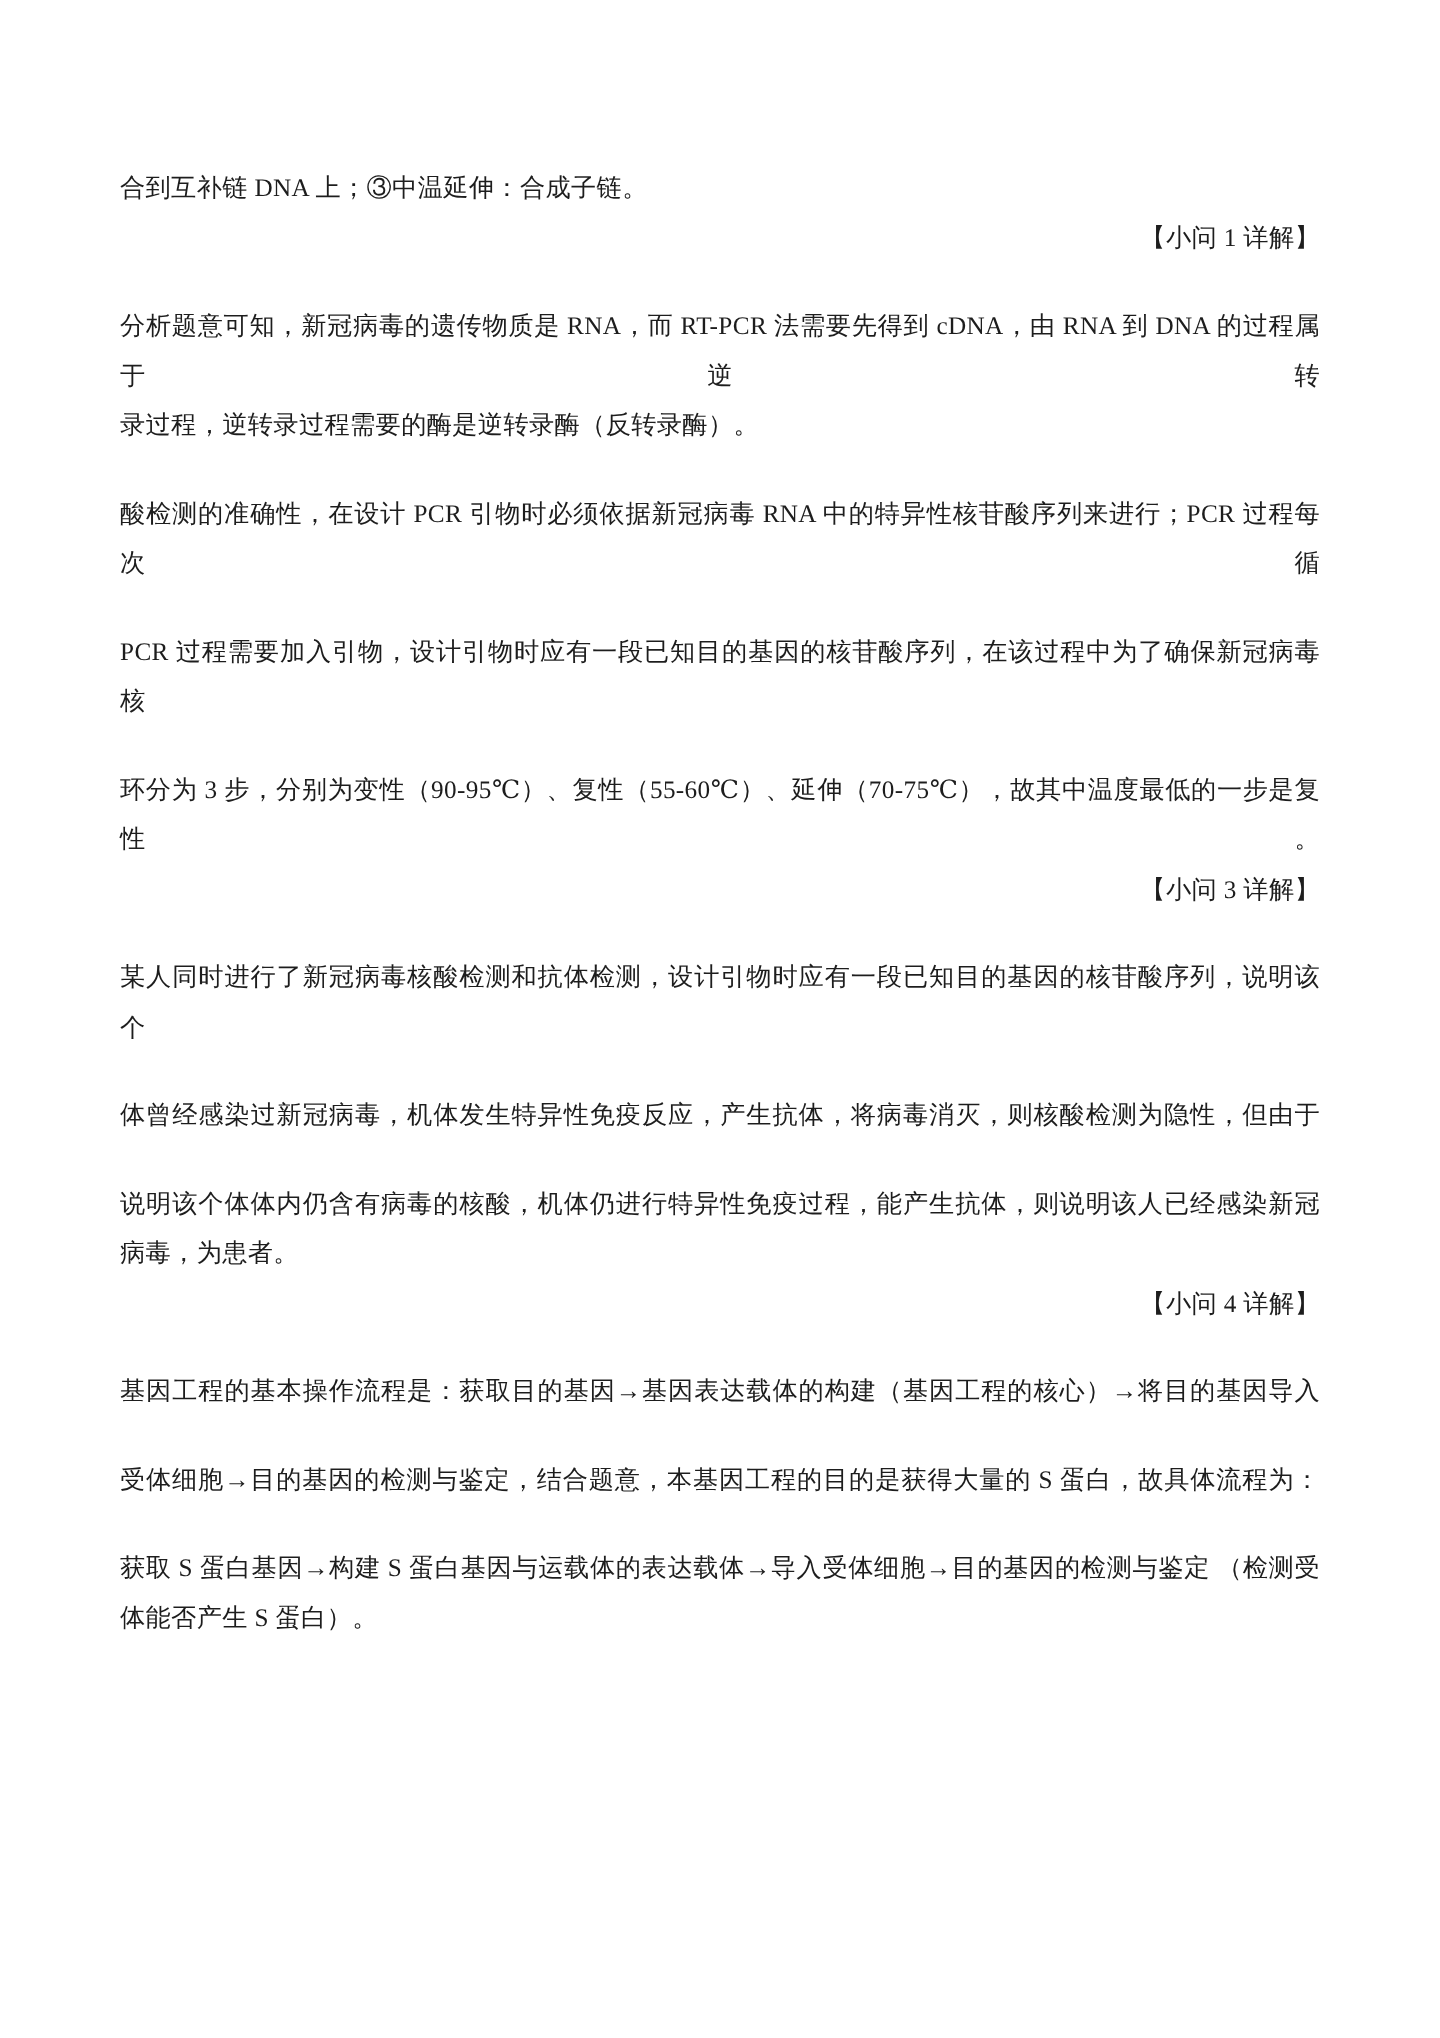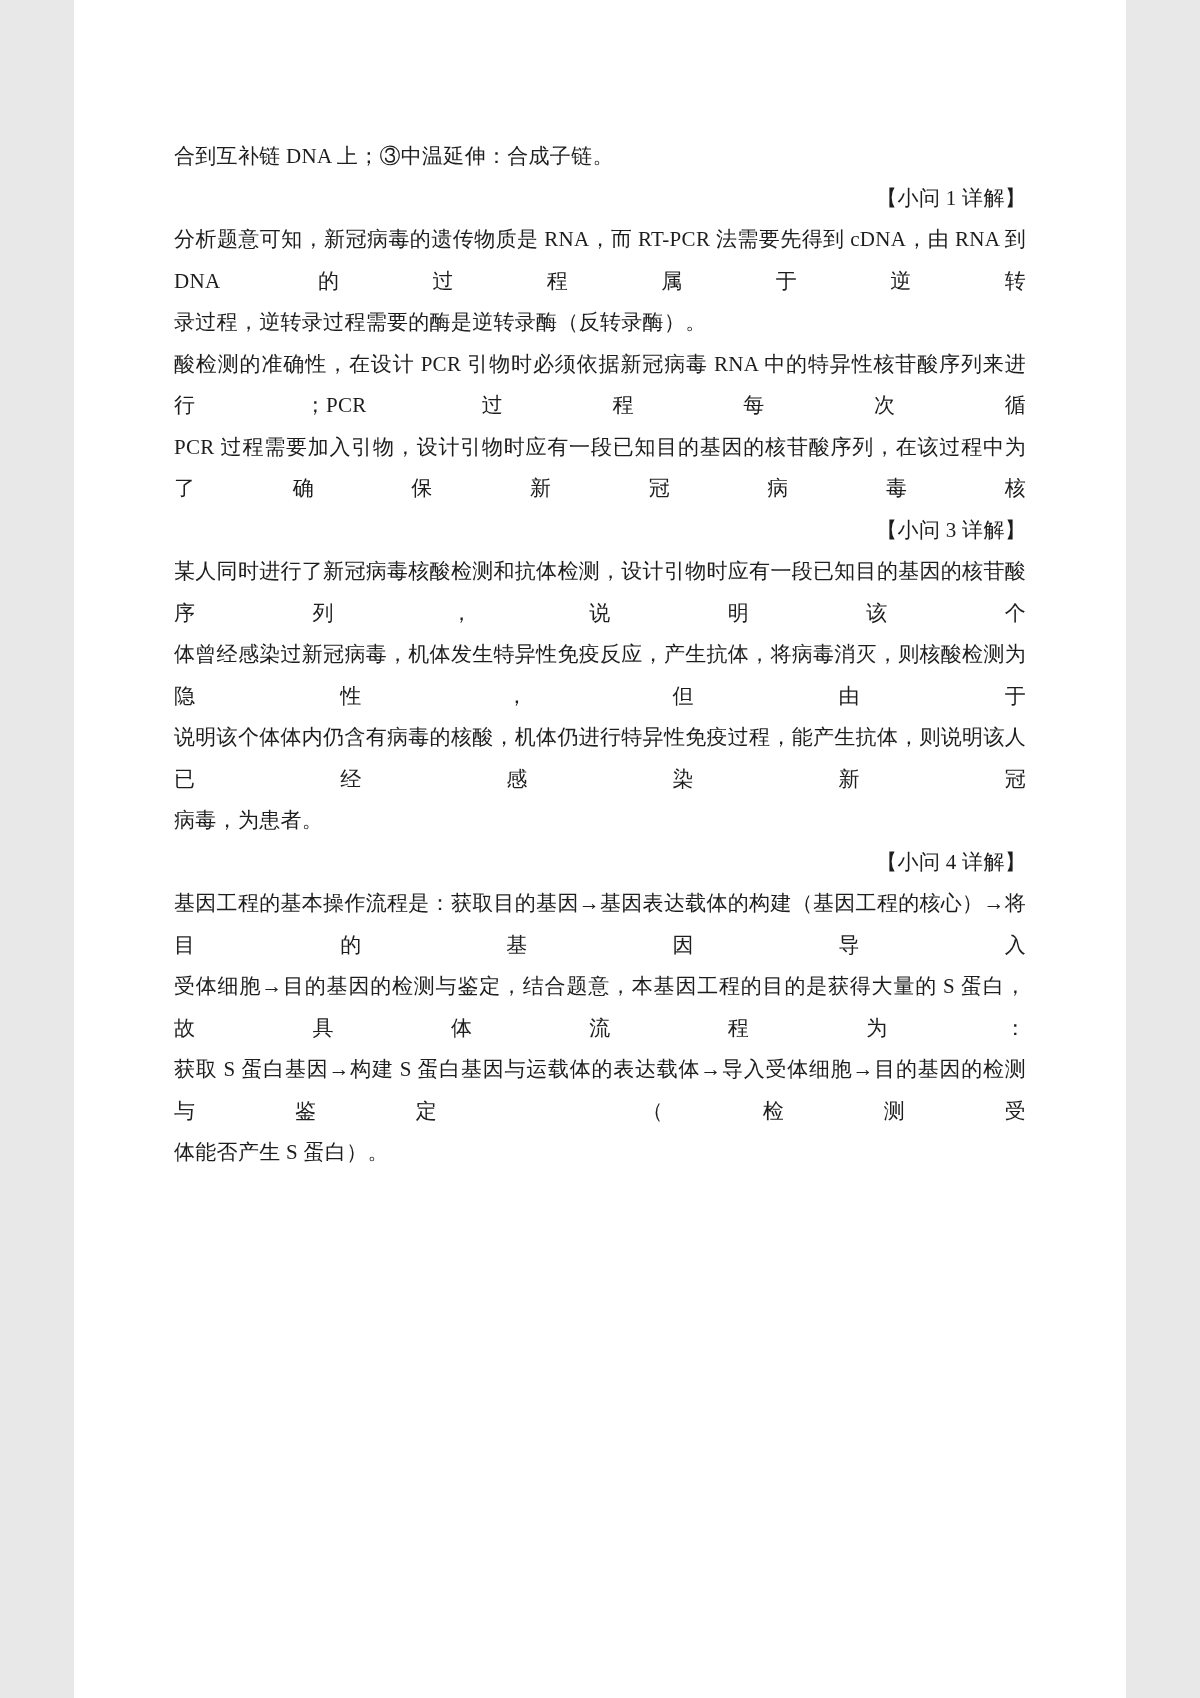--- a/index.html
+++ b/index.html
@@ -2,54 +2,56 @@
 <html><head>
 <meta charset="utf-8">
 <style>
   html, body {
     margin: 0;
     padding: 0;
     background: #e8e8e8;
   }
   .page {
     position: relative;
-    width: 1052px;
+    width: 1200px;
     height: 1698px;
     margin: 0 auto;
     background: #ffffff;
     box-sizing: border-box;
     padding: 136px 100px 0 100px;
     font-family: "Liberation Serif", "DejaVu Serif", serif;
     color: #1d1d1d;
     overflow: hidden;
   }
   .line {
     font-size: 21px;
     line-height: 41.5px;
     white-space: pre-wrap;
     letter-spacing: 0.3px;
   }
   .just {
     text-align: justify;
     text-align-last: justify;
+    margin-top: 32px;
   }
   .heading {
     text-align: right;
   }
 </style>
 </head>
 <body>
 
 <div class="page">
   <div class="line">合到互补链 DNA 上；③中温延伸：合成子链。</div>
   <div class="line heading">【小问 1 详解】</div>
   <div class="line just">分析题意可知，新冠病毒的遗传物质是 RNA，而 RT-PCR 法需要先得到 cDNA，由 RNA 到 DNA 的过程属于逆转</div>
   <div class="line">录过程，逆转录过程需要的酶是逆转录酶（反转录酶）。</div>
   <div class="line just">酸检测的准确性，在设计 PCR 引物时必须依据新冠病毒 RNA 中的特异性核苷酸序列来进行；PCR 过程每次循</div>
   <div class="line just">PCR 过程需要加入引物，设计引物时应有一段已知目的基因的核苷酸序列，在该过程中为了确保新冠病毒核</div>
+  <div class="line just">环分为 3 步，分别为变性（90-95℃）、复性（55-60℃）、延伸（70-75℃），故其中温度最低的一步是复性。</div>
   <div class="line heading">【小问 3 详解】</div>
   <div class="line just">某人同时进行了新冠病毒核酸检测和抗体检测，设计引物时应有一段已知目的基因的核苷酸序列，说明该个</div>
   <div class="line just">体曾经感染过新冠病毒，机体发生特异性免疫反应，产生抗体，将病毒消灭，则核酸检测为隐性，但由于</div>
   <div class="line just">说明该个体体内仍含有病毒的核酸，机体仍进行特异性免疫过程，能产生抗体，则说明该人已经感染新冠</div>
   <div class="line">病毒，为患者。</div>
   <div class="line heading">【小问 4 详解】</div>
   <div class="line just">基因工程的基本操作流程是：获取目的基因→基因表达载体的构建（基因工程的核心）→将目的基因导入</div>
   <div class="line just">受体细胞→目的基因的检测与鉴定，结合题意，本基因工程的目的是获得大量的 S 蛋白，故具体流程为：</div>
   <div class="line just">获取 S 蛋白基因→构建 S 蛋白基因与运载体的表达载体→导入受体细胞→目的基因的检测与鉴定 （检测受</div>
   <div class="line">体能否产生 S 蛋白）。</div>

